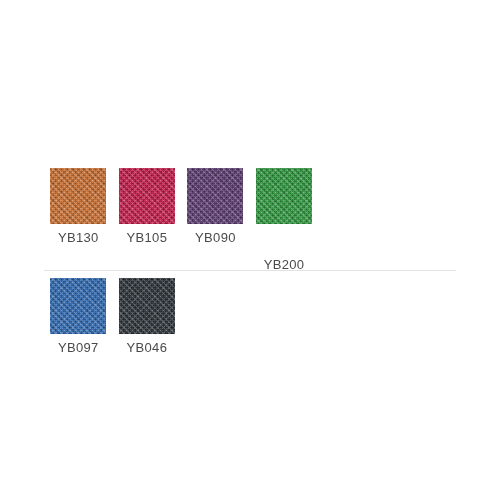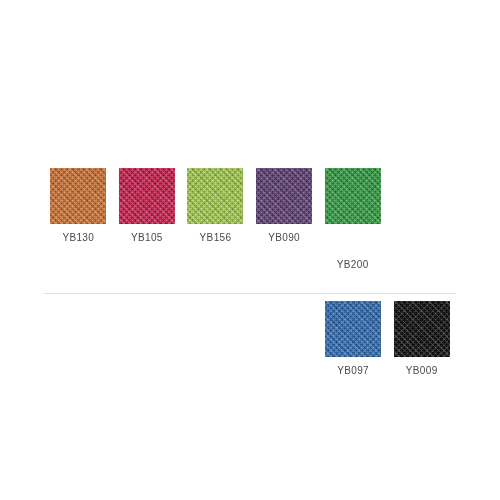--- a/index.html
+++ b/index.html
@@ -35,22 +35,21 @@
     display: flex;
     flex-direction: row;
     justify-content: flex-start;
     align-items: flex-start;
     width: 412px;
   }
 
   .swatch-row.row-divided {
     border-top: 1px solid #e2e2e2;
     padding-top: 7px;
-    margin-top: 23px;
-    justify-content: flex-end;
+    margin-top: 0;
   }
 
   .swatch-cell {
     width: 68.6px;
     display: flex;
     flex-direction: column;
     align-items: center;
   }
 
   .swatch-chip {
@@ -83,21 +82,21 @@
         rgba(0,0,0,0.07) 0px, rgba(0,0,0,0.07) 1px,
         rgba(255,255,255,0.07) 1px, rgba(255,255,255,0.07) 2px),
       repeating-linear-gradient(90deg,
         rgba(0,0,0,0.06) 0px, rgba(0,0,0,0.06) 1px,
         rgba(255,255,255,0.06) 1px, rgba(255,255,255,0.06) 2px);
     pointer-events: none;
   }
 
   .swatch-label {
     margin-top: 9px;
-    font-size: 10px;
+    font-size: 13px;
     letter-spacing: 0.35px;
     color: #4a4a4a;
     text-align: center;
     line-height: 10px;
     white-space: nowrap;
     font-family: "Liberation Sans", sans-serif;
   }
 </style>
 </head>
 <body>
@@ -112,26 +111,20 @@
           </div>
         <div class="swatch-label" style="color: rgb(74, 74, 74);">YB130</div>
       </div>
       <div class="swatch-cell">
         <div class="swatch-chip" style="background-color: rgb(200, 26, 74);">
             <span class="weave"></span>
           </div>
         <div class="swatch-label" style="color: rgb(74, 74, 74);">YB105</div>
       </div>
       <div class="swatch-cell">
-        <div class="swatch-chip" style="background-color: rgb(164, 206, 78);">
-            <span class="weave"></span>
-          </div>
-        <div class="swatch-label" style="color: rgb(74, 74, 74);">YB156</div>
-      </div>
-      <div class="swatch-cell">
         <div class="swatch-chip" style="background-color: rgb(92, 59, 115);">
             <span class="weave"></span>
           </div>
         <div class="swatch-label" style="color: rgb(74, 74, 74);">YB090</div>
       </div>
       <div class="swatch-cell">
         <div class="swatch-chip" style="background-color: rgb(46, 155, 62);">
             <span class="weave"></span>
           </div>
         <div class="swatch-label" style="color: rgb(74, 74, 74); margin-top: 36px;">YB200</div>
@@ -139,21 +132,21 @@
     </div>
 
     <div class="swatch-row row-divided" style="border-top-color: rgb(226, 226, 226);">
       <div class="swatch-cell">
         <div class="swatch-chip" style="background-color: rgb(46, 106, 181);">
             <span class="weave"></span>
           </div>
         <div class="swatch-label" style="color: rgb(74, 74, 74);">YB097</div>
       </div>
       <div class="swatch-cell">
-        <div class="swatch-chip" style="background-color: rgb(10, 10, 12);">
+        <div class="swatch-chip" style="background-color: rgb(43, 49, 56);">
             <span class="weave"></span>
           </div>
-        <div class="swatch-label" style="color: rgb(74, 74, 74);">YB009</div>
+        <div class="swatch-label" style="color: rgb(74, 74, 74);">YB046</div>
       </div>
     </div>
 
   </div>
 </div>
 
 </body></html>

